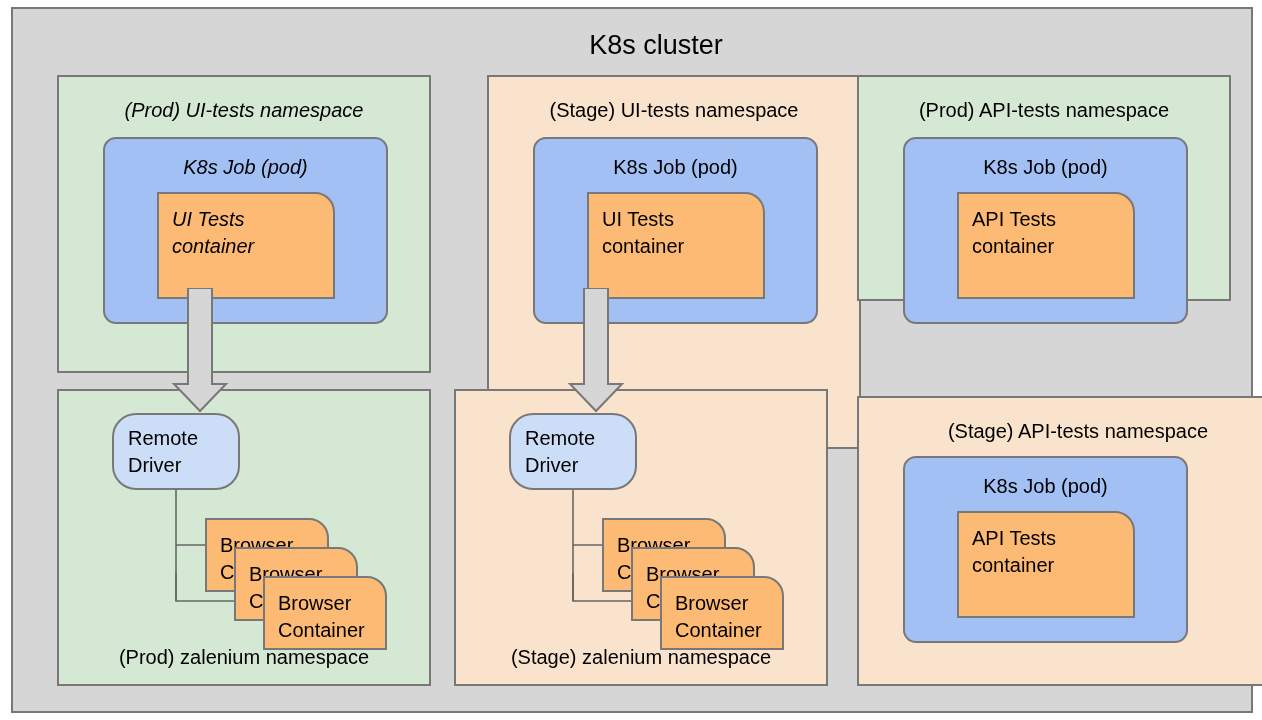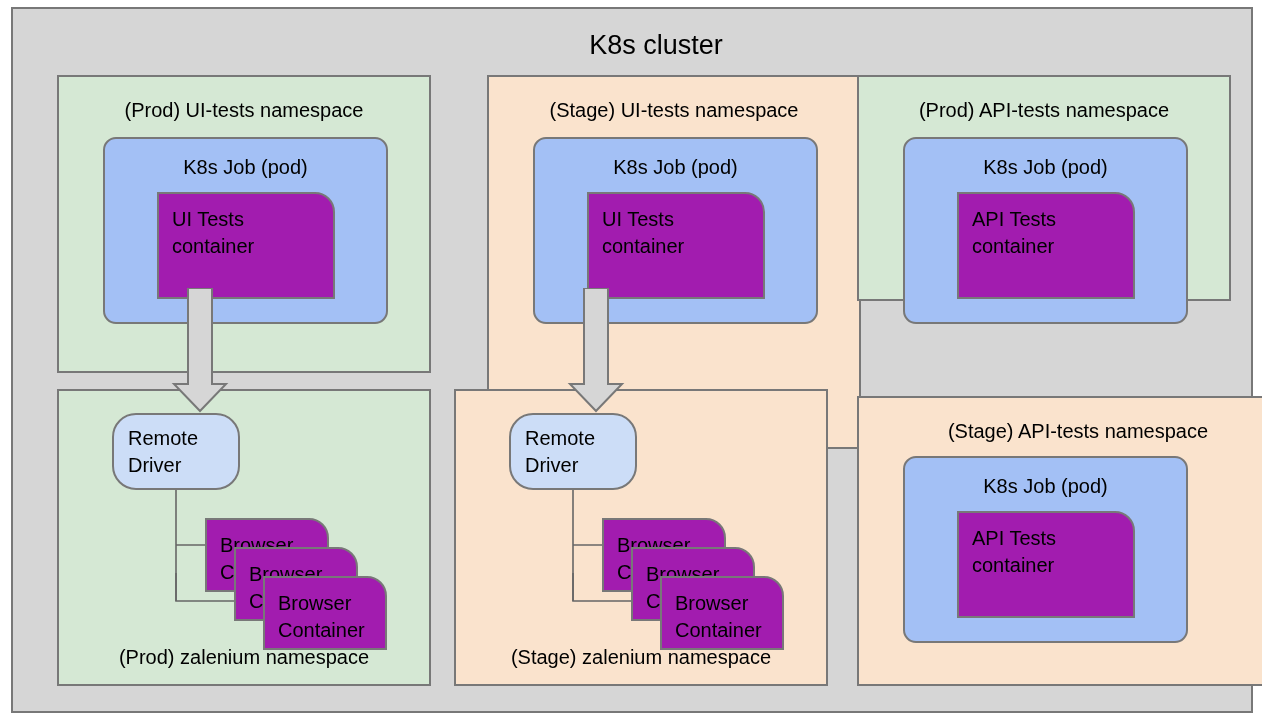--- a/index.html
+++ b/index.html
@@ -82,21 +82,21 @@
     text-align: center;
     font-size: 20px;
     line-height: 24px;
     color: #000000;
   }
 
   
   .card {
     position: absolute;
     box-sizing: border-box;
-    background: #a21caf;
+    background: #fdba74;
     border: 2px solid #787878;
     border-top-right-radius: 20px;
   }
   .card-label {
     position: absolute;
     left: 13px;
     top: 12px;
     right: 6px;
     font-size: 20px;
     line-height: 27px;
@@ -136,21 +136,21 @@
 </style>
 </head>
 <body>
 
 <div id="stage">
 
   <div class="cluster">
     <div class="cluster-title">K8s cluster</div>
   </div>
 
-  <div class="ns green" style="left:57px; top:75px; width:374px; height:298px;">
+  <div class="ns green" style="left:57px; top:75px; width:374px; height:298px;font-style:italic;">
     <div class="ns-title top">(Prod) UI-tests namespace</div>
 
     <div class="pod" style="left:44px; top:60px; width:285px; height:187px;">
       <div class="pod-title">K8s Job (pod)</div>
 
       <div class="card" style="left:52px; top:53px; width:178px; height:107px;">
         <div class="card-label">UI Tests
 container</div>
       </div>
     </div>

